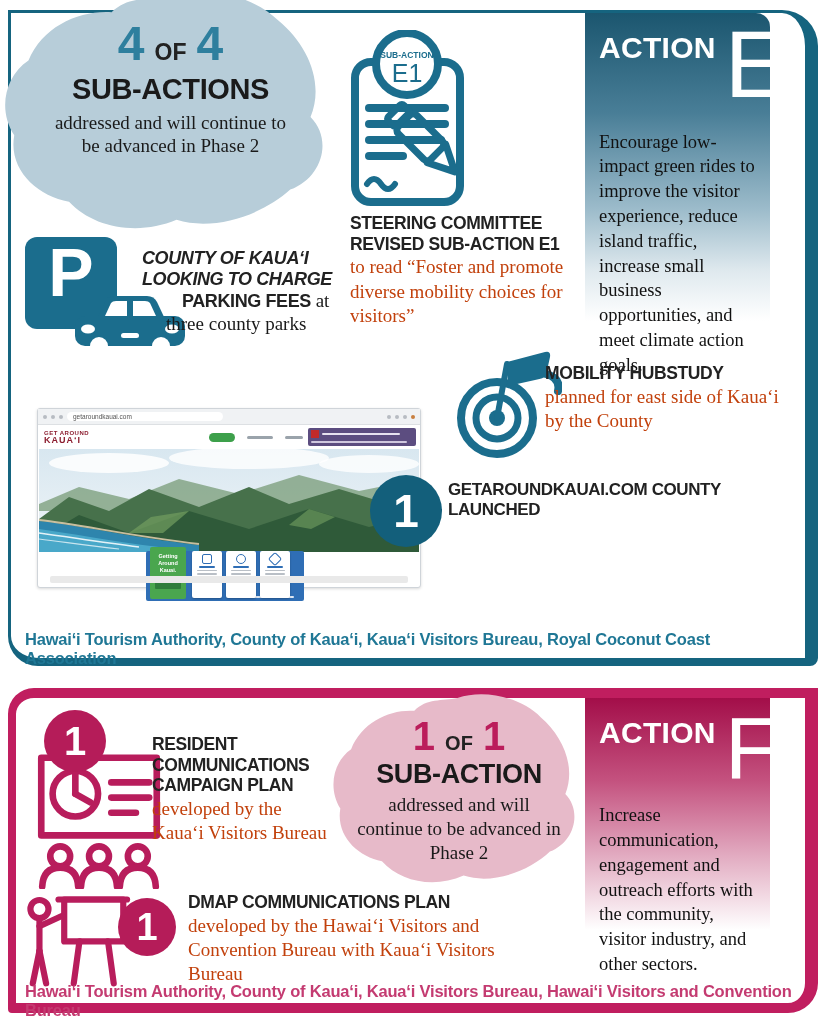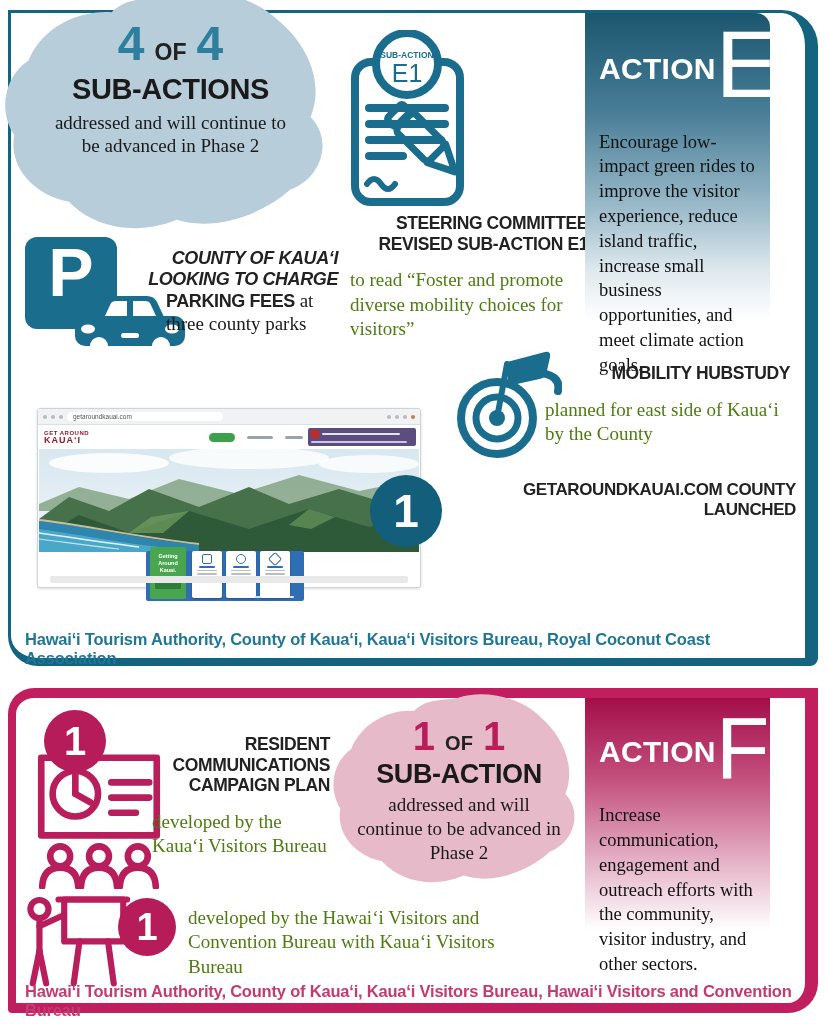--- a/index.html
+++ b/index.html
@@ -17,32 +17,32 @@
     border-radius:26px 0 30px 4px;box-sizing:border-box;}
   #section-e > .abs, #section-f > .abs{position:absolute;}
   
   .blob-svg{position:absolute;left:0;top:0;width:100%;height:100%;}
   .blob-content{position:absolute;left:0;top:0;width:100%;text-align:center;}
   .count-row{display:flex;justify-content:center;align-items:baseline;gap:10px;}
   
   .action-panel{box-sizing:border-box;padding:18px 10px 0 14px;}
   .panel-e-bg{background:linear-gradient(to bottom,#1b566f 0%,#497e97 28%,#9dbccb 55%,#dfe9ee 72%,#ffffff 86%);border-radius:0 14px 0 0;}
   .panel-f-bg{background:linear-gradient(to bottom,#a30e49 0%,#c4527f 30%,#e3aec3 58%,#ffffff 84%);border-radius:0 0 0 0;}
-  .action-head{display:flex;align-items:center;color:#fff;}
+  .action-head{display:flex;gap:9px;color:#fff;}
   .action-word{font-size:30px;font-weight:700;letter-spacing:0.3px;}
   .action-letter{font-size:94px;font-weight:400;line-height:0.9;margin-top:-8px;}
   .action-desc{font-family:"Liberation Serif",serif;font-size:18.5px;line-height:1.34;color:#111;margin-top:22px;}
   
   .numcircle{border-radius:50%;color:#fff;display:flex;align-items:center;justify-content:center;
              font-weight:700;}
   .nc-e{background:#135f7b;}
   .nc-f{background:#b51c59;}
   
-  .item-title{font-size:17.5px;font-weight:700;letter-spacing:-0.4px;line-height:1.18;color:#222;text-align:right;}
-  .item-body{font-family:"Liberation Serif",serif;font-size:19px;line-height:1.28;color:#4d7c0f;margin-top:14px;}
+  .item-title{font-size:17.5px;font-weight:700;letter-spacing:-0.4px;line-height:1.18;color:#222;}
+  .item-body{font-family:"Liberation Serif",serif;font-size:19px;line-height:1.28;color:#c2410c;margin-top:1px;}
   
   .sec-footer{font-size:16.5px;font-weight:600;letter-spacing:-0.2px;}
   .footer-e{color:#1f7795;}
   .footer-f{color:#c43b71;}
   
   .p-square{background:#1b6d8d;border-radius:12px;color:#fff;display:flex;align-items:flex-start;justify-content:center;
             font-weight:700;font-size:68px;line-height:1.05;}
   
   .browser{background:#fff;border:1px solid #cfd4d9;border-radius:3px;box-shadow:0 1px 3px rgba(0,0,0,.15);}
   .chrome-bar{height:15px;background:#f0f2f4;border-bottom:1px solid #dde0e3;display:flex;align-items:center;padding:0 5px;gap:4px;}
@@ -119,21 +119,21 @@
       <path fill="#fff" d="M64,25 L64,10 L76,10 Q79.5,10 81,12 L87,25 Z"></path>
       <ellipse cx="19" cy="38" rx="7" ry="4.5" fill="#fff"></ellipse>
       <ellipse cx="103" cy="38" rx="7" ry="4.5" fill="#fff"></ellipse>
       <rect x="52" y="42" width="18" height="5" rx="2.5" fill="#fff"></rect>
       <circle cx="30" cy="55" r="9" fill="#fff"></circle>
       <circle cx="92" cy="55" r="9" fill="#fff"></circle>
     </svg>
 
     <div class="abs" style="left:131px;top:235px;width:196px;">
       <div class="item-title" style="font-size:18px;font-style:italic;">COUNTY OF KAUA‘I LOOKING TO CHARGE</div>
-      <div style="margin-left:24px;">
+      <div style="margin-left:40px;">
         <span class="item-title" style="font-size:18px;">PARKING FEES</span><span class="serif" style="font-size:19px;"> at</span>
       </div>
       <div class="serif" style="font-size:19px;margin-left:24px;line-height:1.2;">three county parks</div>
     </div>
 
     <svg class="abs" style="left:439px;top:329px;" width="112" height="118" viewBox="0 0 112 118">
       <g fill="none" stroke="#1b6d8d" stroke-linecap="round" stroke-linejoin="round">
         <circle cx="47" cy="76" r="36" stroke-width="8"></circle>
         <circle cx="47" cy="76" r="21" stroke-width="7"></circle>
         <circle cx="47" cy="76" r="8" fill="#1b6d8d" stroke="none"></circle>
@@ -306,19 +306,20 @@
         <line x1="14" y1="38" x2="38" y2="27"></line>
         <line x1="14" y1="64" x2="7" y2="98"></line>
         <line x1="14" y1="64" x2="21" y2="98"></line>
       </g>
     </svg>
     <div class="abs numcircle nc-f" style="left:102px;top:200px;width:58px;height:58px;font-size:38px;">
       <span>1</span>
     </div>
 
     <div class="abs" style="left:172px;top:194px;width:315px;">
+      <div class="item-title">DMAP COMMUNICATIONS PLAN</div>
       <div class="item-body">developed by the Hawai‘i Visitors and Convention Bureau with Kaua‘i Visitors Bureau</div>
     </div>
 
     <div class="abs sec-footer footer-f" style="left:9px;top:284px;width:780px;">Hawai‘i Tourism Authority, County of Kaua‘i, Kaua‘i Visitors Bureau, Hawai‘i Visitors and Convention Bureau</div>
   </div>
 
 </div>
 
 </body></html>

